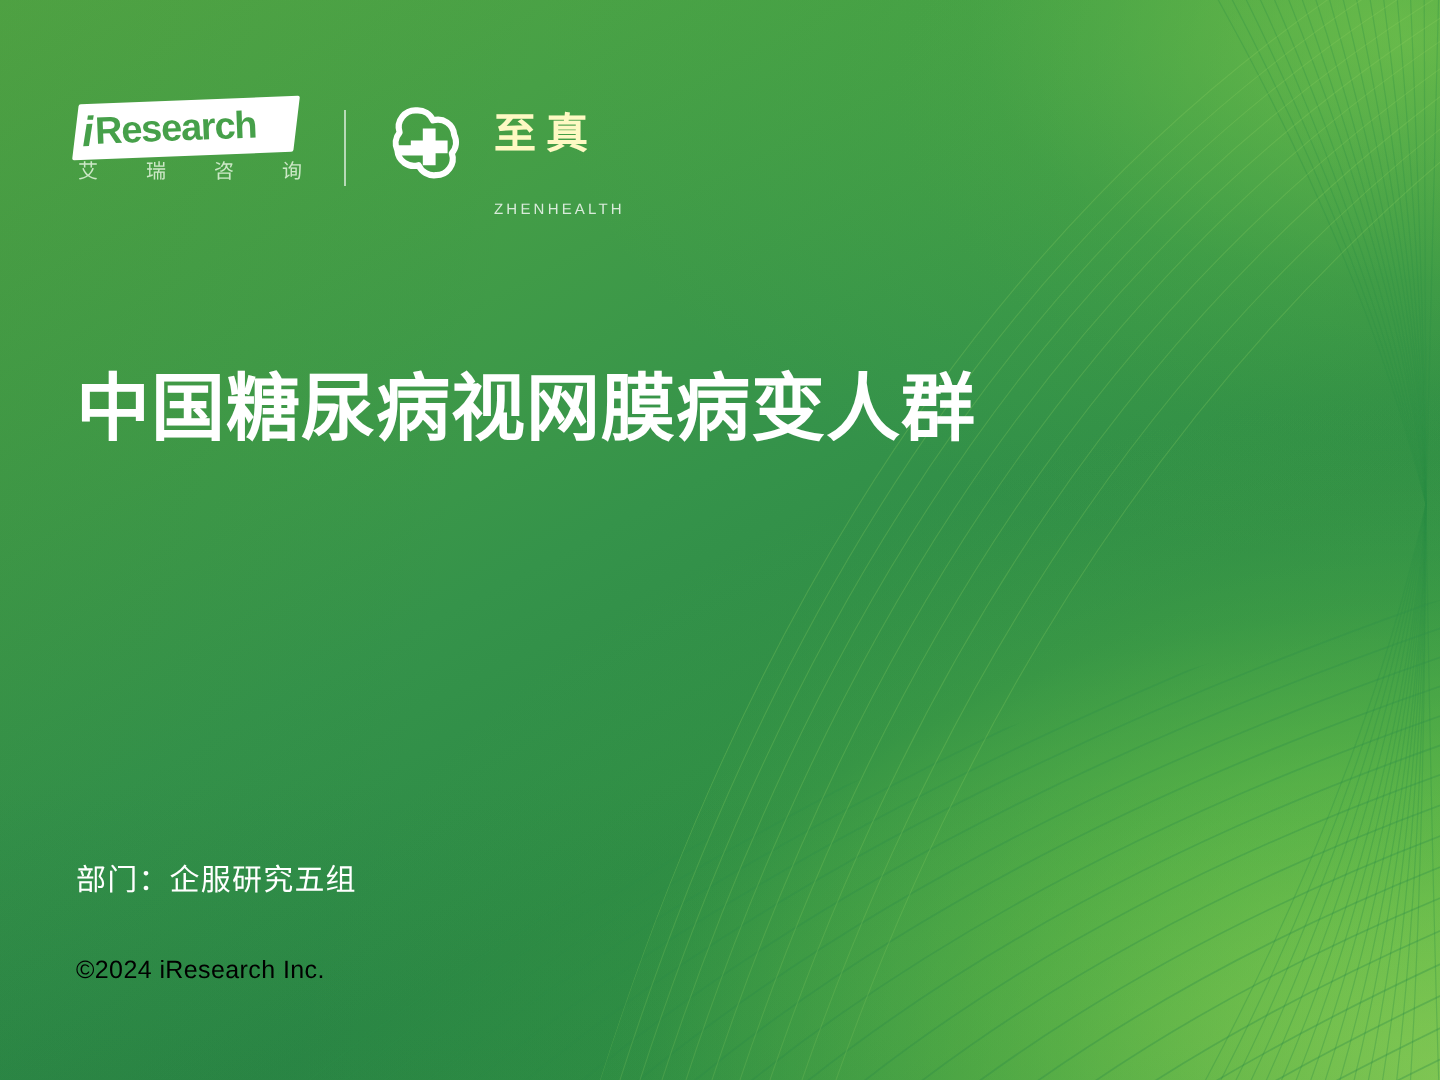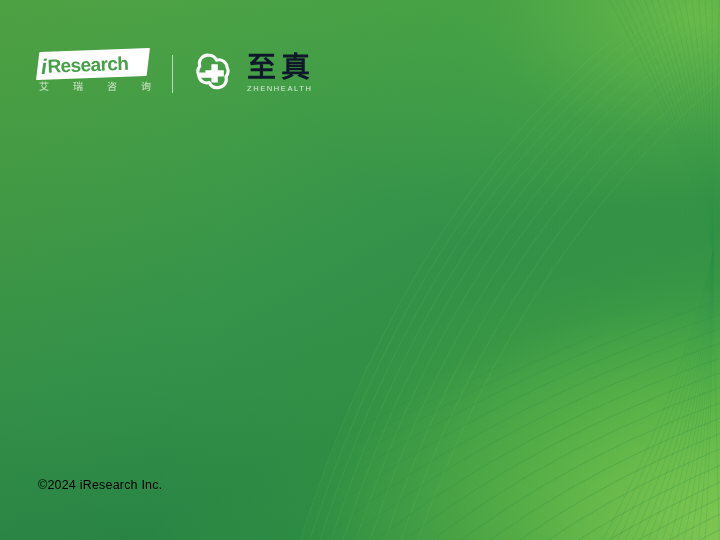--- a/index.html
+++ b/index.html
@@ -116,29 +116,29 @@
     align-items: center;
     height: 56px;
   }
   #zhen-mark { width: 46px; height: 44px; flex: 0 0 auto; }
   #zhen-text {
     position: relative;
     margin-left: 10px;
     height: 44px;
   }
   #zhen-cn {
-    font-size: 29px;
-    font-weight: bold;
-    color: #0f172a;
+    font-size: 21px;
+    font-weight: bold;
+    color: #fef9c3;
     letter-spacing: 5px;
     line-height: 30px;
     font-family: "DejaVu Sans", "Liberation Sans", sans-serif;
   }
   #zhen-en {
-    margin-top: 2px;
+    margin-top: 18px;
     font-size: 7.5px;
     letter-spacing: 1.6px;
     color: rgba(255,255,255,0.80);
     line-height: 9px;
     font-family: "Liberation Sans", sans-serif;
   }
 
   
   #title-block {
     position: absolute;
@@ -315,17 +315,19 @@
         <path d="M8.4,20.6 h13.0 a2.6,2.6 0 0 1 0,5.2 h-13.0 Z" fill="#ffffff"></path>
       </svg>
       <div id="zhen-text">
         <div id="zhen-cn">至真</div>
         <div id="zhen-en">ZHENHEALTH</div>
       </div>
     </div>
   </div>
 
   <div id="title-block">
+    <div class="title-line">中国糖尿病视网膜病变人群</div>
   </div>
 
+  <div id="dept-text">部门：企服研究五组</div>
   <div id="copyright-text">©2024 iResearch Inc.</div>
 
 </div>
 
 </body></html>

